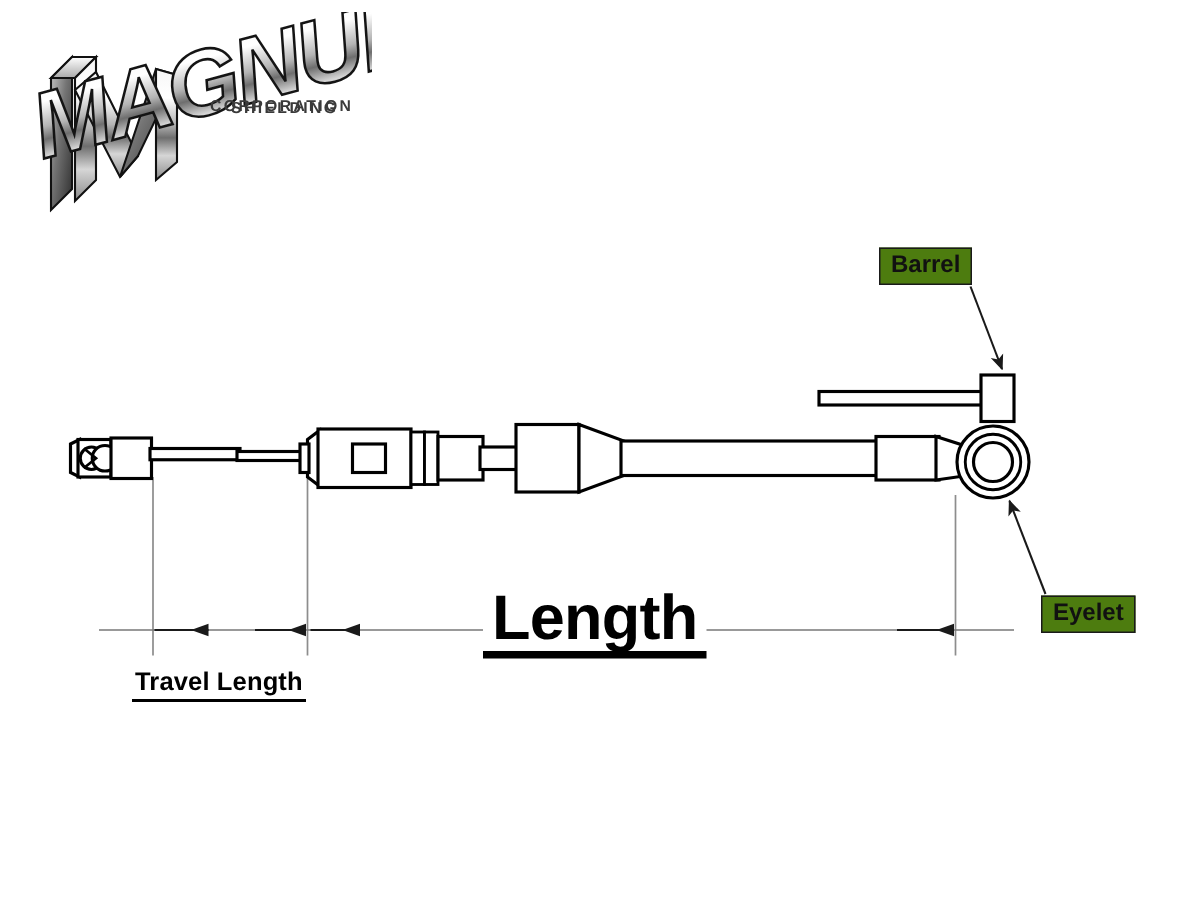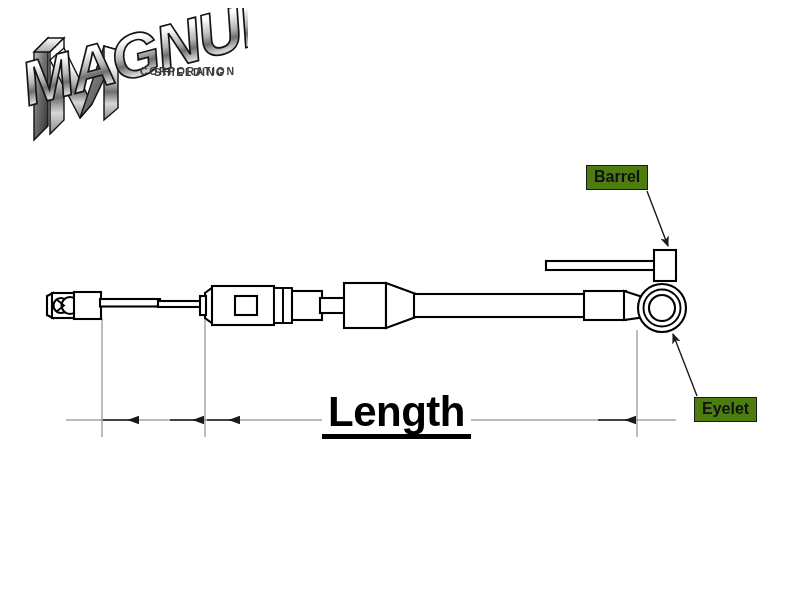--- a/index.html
+++ b/index.html
@@ -238,14 +238,15 @@
     <div class="logo-sub" id="logo-sub-1">SHIELDING</div>
     <div class="logo-sub" id="logo-sub-2">CORPORATION</div>
   </div>
 
   <div class="callout" id="callout-barrel">Barrel</div>
 
   <div class="callout" id="callout-eyelet">Eyelet</div>
 
   <div class="dim-label" id="label-length">Length</div>
 
+  <div class="dim-label" id="label-travel-length">Travel Length</div>
 
 </div>
 
 </body></html>

